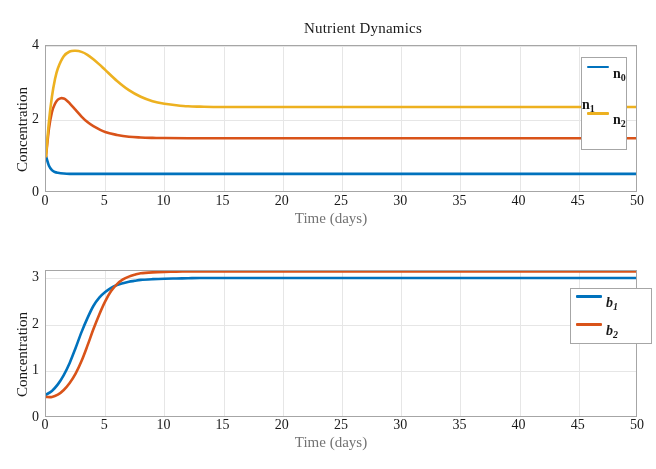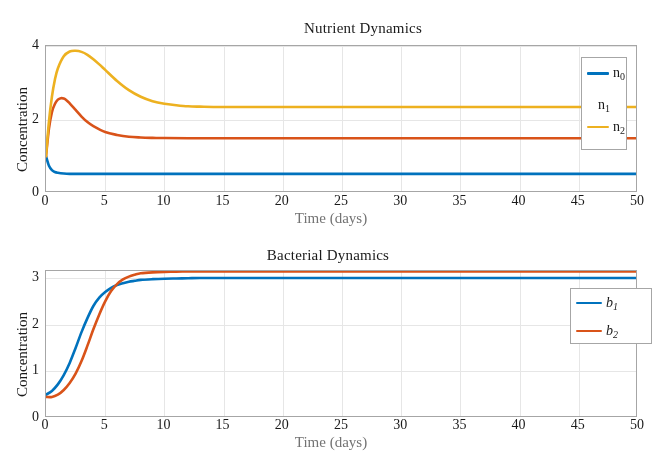--- a/index.html
+++ b/index.html
@@ -86,21 +86,21 @@
     position: absolute;
     box-sizing: border-box;
     border: 1.1px solid #a6a6a6;
     background: #ffffff;
   }
   .legend-row {
     position: absolute;
     left: 0;
     width: 100%;
     display: flex;
-    align-items: center;
+    font-weight: bold;
   }
   .legend-swatch {
     display: inline-block;
     height: 2.6px;
     width: 26px;
     margin-left: 5px;
     margin-right: 4px;
     border-radius: 1px;
   }
   .legend-label {
@@ -170,30 +170,29 @@
 
     <div class="legend-box" id="top-legend" style="left:581px; top:57px; width:46px; height:93px;">
         <div class="legend-row" style="top: 7.5px; height: 16px;">
           <span class="legend-swatch" style="background: rgb(0, 114, 189); width: 22px;"></span>
           <span class="legend-label">n<sub>0</sub></span>
         </div>
         <div class="legend-row" style="top: 38.5px; height: 16px; flex-direction: column;">
           <span class="legend-swatch" style="background: rgb(217, 83, 25); width: 22px;"></span>
           <span class="legend-label">n<sub>1</sub></span>
         </div>
-        <div class="legend-row" style="top: 61px; height: 16px;">
+        <div class="legend-row" style="top: 54px; height: 16px;">
           <span class="legend-swatch" style="background: rgb(237, 177, 32); width: 22px;"></span>
           <span class="legend-label">n<sub>2</sub></span>
         </div>
       </div>
   </div>
 
   <div class="panel" id="panel-bottom">
 
-    <div class="chart-title" style="top:12px;">Bacterial Dynamics</div>
 
     <div class="plot-box" id="bottom-plot" style="left:45px; top:35px; width:592px; height:147px;">
       <div class="grid-layer" id="bottom-grid">
           <div class="gridline-v" style="left: 59.2px;"></div>
           <div class="gridline-v" style="left: 118.4px;"></div>
           <div class="gridline-v" style="left: 177.6px;"></div>
           <div class="gridline-v" style="left: 236.8px;"></div>
           <div class="gridline-v" style="left: 296px;"></div>
           <div class="gridline-v" style="left: 355.2px;"></div>
           <div class="gridline-v" style="left: 414.4px;"></div>

